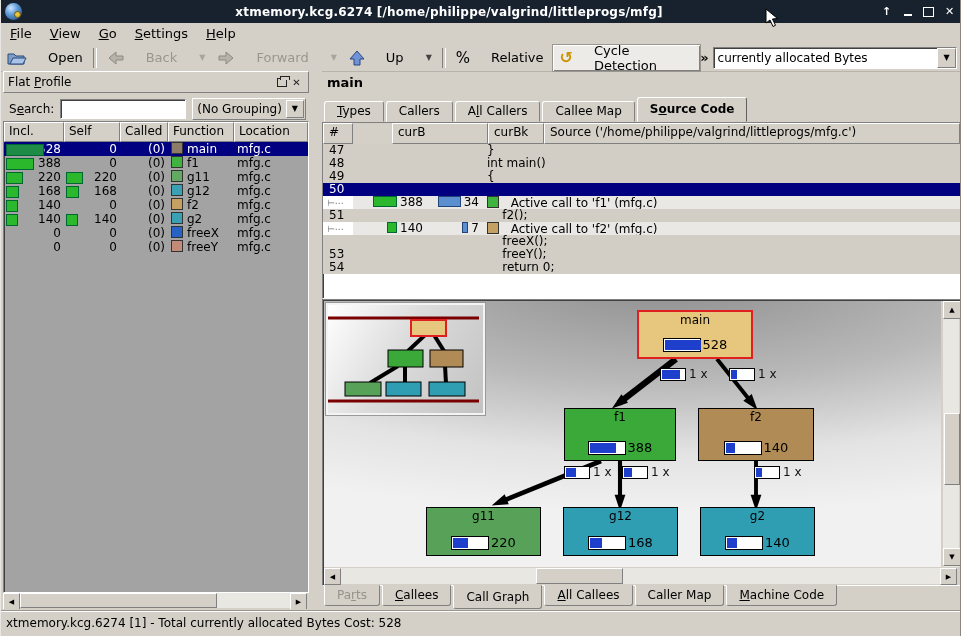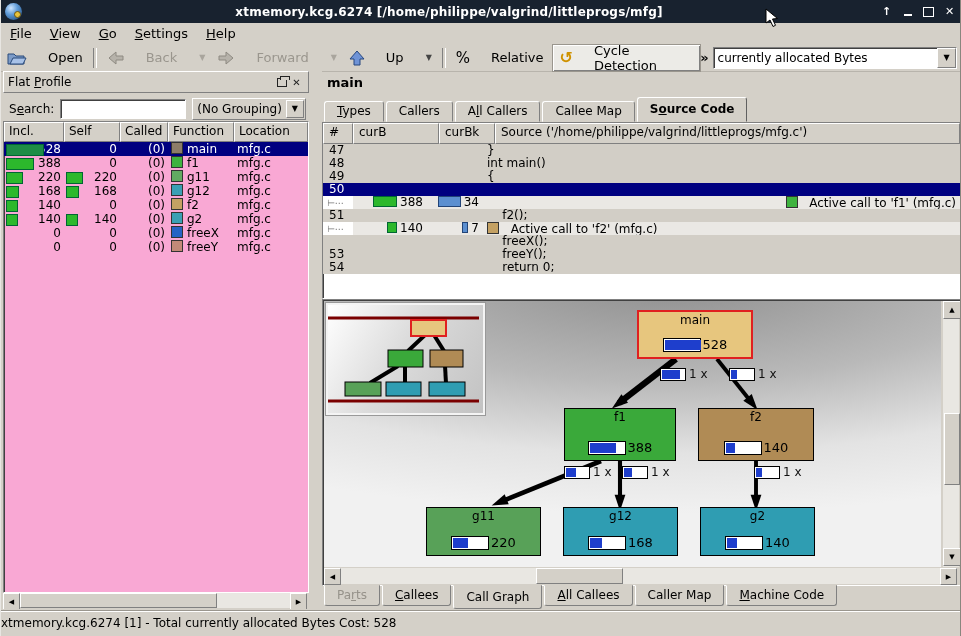--- a/index.html
+++ b/index.html
@@ -41,21 +41,21 @@
   .dockhead{height:20px;display:flex;align-items:center;font-size:12px;padding:0 4px;border:1px solid;border-color:#ffffff #808080 #808080 #ffffff;background:#d4d0c8;}
   .dockhead .dtitle{flex:1;}
   .dockbtn{width:15px;height:13px;display:flex;align-items:center;justify-content:center;font-size:10px;color:#222;}
   .float-glyph{display:block;width:8px;height:7px;border:1px solid #222;position:relative;background:#d4d0c8;}
   .float-glyph:before{content:"";position:absolute;left:2px;top:-3px;width:8px;height:3px;border:1px solid #222;border-bottom:none;background:#d4d0c8;}
   .searchrow{height:27px;display:flex;align-items:center;font-size:12px;padding:2px 4px 0 6px;gap:6px;}
   .searchbox{width:118px;height:18px;background:#fff;border:1px solid;border-color:#808080 #fff #fff #808080;box-shadow:inset 1px 1px 0 #404040;font-size:12px;padding:0 3px;outline:none;}
   .groupcombo{display:flex;align-items:center;height:20px;flex:1;background:#d4d0c8;border:1px solid;border-color:#fff #808080 #808080 #fff;}
   .groupcombo .cval{flex:1;padding:0 4px;font-size:12px;white-space:nowrap;}
   .groupcombo .cbtn{width:16px;height:16px;margin-right:1px;background:#d4d0c8;display:flex;align-items:center;justify-content:center;font-size:8px;border:1px solid;border-color:#fff #808080 #808080 #fff;}
-  .listpanel{position:absolute;left:0;top:50px;width:304px;height:470px;background:#f9a8d4;border:1px solid;border-color:#808080 #fff #fff #808080;box-shadow:inset 1px 1px 0 #404040;overflow:hidden;}
+  .listpanel{position:absolute;left:0;top:50px;width:304px;height:470px;background:#a3a3a3;border:1px solid;border-color:#808080 #fff #fff #808080;box-shadow:inset 1px 1px 0 #404040;overflow:hidden;}
   .lheader{display:flex;height:20px;font-size:12px;background:#d4d0c8;}
   .lheader .hcell{border:1px solid;border-color:#ffffff #808080 #808080 #ffffff;padding:1px 4px;box-sizing:border-box;overflow:hidden;white-space:nowrap;}
   .lrow{display:flex;height:14px;line-height:14px;font-size:12px;color:#000;}
   .lrow.sel{background:#000080;color:#fff;}
   .cell{box-sizing:border-box;padding:0 3px;white-space:nowrap;overflow:hidden;position:relative;}
   .num{text-align:right;}
   .bar{position:absolute;left:2px;top:2px;height:10px;border:1px solid #063;}
   .fsq{display:inline-block;width:10px;height:10px;margin-right:4px;border:1px solid #333;vertical-align:-1px;}
   .hscroll{position:absolute;left:0;bottom:0;height:15px;background:#e9e7e2;display:flex;}
   .sbtn{width:15px;height:15px;background:#d4d0c8;display:flex;align-items:center;justify-content:center;font-size:7px;color:#000;border:1px solid;border-color:#fff #808080 #808080 #fff;flex:none;}
@@ -91,21 +91,21 @@
   .vscroll{position:absolute;right:1px;top:1px;width:16px;height:266px;background:#e9e7e2;}
   .vscroll .sbtn{width:16px;height:16px;}
   .gh{position:absolute;left:1px;bottom:1px;height:16px;background:#e9e7e2;display:flex;width:633px;}
   
   .btabbar{position:absolute;left:323px;top:585px;height:23px;display:flex;align-items:flex-start;font-size:12px;}
   .btab{height:19px;line-height:19px;padding:0 12px;background:#d4d0c8;border:1px solid;border-color:#d4d0c8 #808080 #808080 #fff;border-radius:0 0 3px 3px;margin-right:2px;}
   .btab.active{height:22px;line-height:22px;z-index:2;}
   .btab.disabled{color:#96928a;}
   .btab u{text-decoration:underline;}
   
-  .statusbar{position:absolute;left:0;bottom:2px;right:0;height:22px;background:#d4d0c8;border-top:1px solid #fff;font-size:12px;display:flex;align-items:center;box-shadow:0 -2px 0 #d4d0c8;}
+  .statusbar{position:absolute;left:0;bottom:2px;right:0;height:22px;background:#d4d0c8;border-top:1px solid #fff;font-size:12px;display:flex;align-items:center;padding-left:5px;box-shadow:0 -2px 0 #d4d0c8;}
   .statusbar:before{content:"";position:absolute;left:0;right:0;top:-2px;border-top:1px solid #9a968e;}
   .cursor{position:absolute;left:764px;top:8px;z-index:99;pointer-events:none;}
   svg{display:block;}
 </style>
 </head>
 <body>
 
 <div class="window">
 
   <div class="titlebar">
@@ -281,21 +281,21 @@
       <span class="tab"><u>T</u>ypes</span>
       <span class="tab">Callers</span>
       <span class="tab">A<u>l</u>l Callers</span>
       <span class="tab">Callee Map</span>
       <span class="tab active">S<u>o</u>urce Code</span>
     </div>
 
   <div class="srcpanel">
     <div class="srchdr" id="srccols">
         <span class="hcell" style="width:30px;">#</span>
-        <span class="hcell" style="width:86px;">curB</span>
+        <span class="hcell" style="width:96px;margin-left:39px;">curB</span>
         <span class="hcell" style="width:56px;">curBk</span>
         <span class="hcell" style="flex:1;">Source ('/home/philippe/valgrind/littleprogs/mfg.c')</span>
       </div>
     <div id="srcrows">
         <div class="srow">
       <span class="scell num" style="width:30px;text-align:left;padding-left:6px;">47</span>
       <span class="scell" style="width:74px;"></span>
       <span class="scell" style="width:56px;"></span>
       <span class="scell" style="flex:1;">}</span>
         </div>
@@ -313,21 +313,21 @@
         </div>
         <div class="srow sel">
       <span class="scell num" style="width:30px;text-align:left;padding-left:6px;">50</span>
       <span class="scell" style="width:74px;"></span>
       <span class="scell" style="width:56px;"></span>
         </div>
         <div class="srow call">
     <span class="scell" style="width:30px;background:#fff;"><span class="treeicon">⊢⋯</span></span>
     <span class="scell num" style="width:74px;text-align:right;"><span class="sbar" style="width:22px;background:#2cb82c;border:1px solid #063;"></span>388</span>
     <span class="scell num" style="width:56px;text-align:right;"><span class="sbar" style="width:21px;background:#5b8fd0;border:1px solid #247;"></span>34</span>
-    <span class="scell" style="flex:1;text-align:right;"><i class="fsq" style="background:#3fb33f;"></i>  Active call to 'f1' (mfg.c)</span>
+    <span class="scell" style="flex:1;"><i class="fsq" style="background:#3fb33f;"></i>  Active call to 'f1' (mfg.c)</span>
         </div>
         <div class="srow">
       <span class="scell num" style="width:30px;text-align:left;padding-left:6px;">51</span>
       <span class="scell" style="width:74px;"></span>
       <span class="scell" style="width:56px;"></span>
       <span class="scell" style="flex:1;">    f2();</span>
         </div>
         <div class="srow call">
     <span class="scell" style="width:30px;background:#fff;"><span class="treeicon">⊢⋯</span></span>
     <span class="scell num" style="width:74px;text-align:right;"><span class="sbar" style="width:8px;background:#2cb82c;border:1px solid #063;"></span>140</span>

